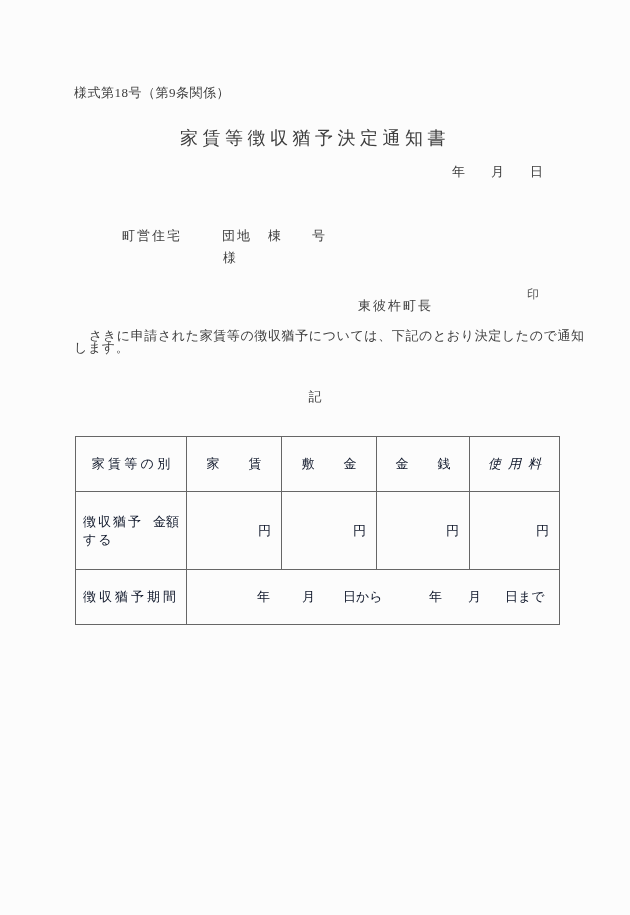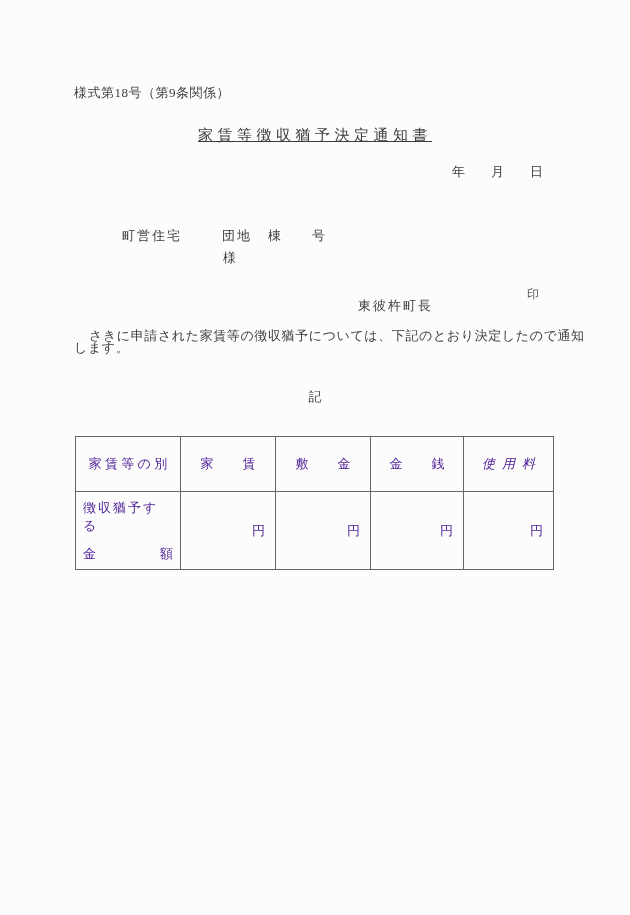--- a/index.html
+++ b/index.html
@@ -11,21 +11,21 @@
     background:#fcfcfc;
     color:#3d3d3d;
     font-family:"Liberation Serif","DejaVu Serif",serif;
     font-size:13px;
     overflow:hidden;
   }
   .abs { position:absolute; white-space:nowrap; }
 
   .form-number { left:74px; top:84px; letter-spacing:0.5px; }
   .doc-title  { left:0; top:126px; width:630px; text-align:center;
-                font-size:15px; letter-spacing:4.5px;text-decoration:underline; }
+                font-size:18px; letter-spacing:4.5px; }
   .date-line  { left:452px; top:163px; display:flex; gap:26px; }
 
   .addr-housing  { left:100px; top:227px; letter-spacing:2px;margin-left:22px; }
   .addr-complex  { left:222px; top:227px; letter-spacing:2px; }
   .addr-building { left:268px; top:227px; }
   .addr-unit     { left:312px; top:227px; }
   .addr-honorific{ left:223px; top:249px; }
 
   .sender-name { left:358px; top:285px; letter-spacing:2px;margin-top:12px; }
   .seal        { left:527px; top:286px; font-size:12px; color:#5a5a5a; }
@@ -36,38 +36,38 @@
   .record-marker { left:0; top:388px; width:630px; text-align:center; }
 
   table.form-table {
     position:absolute; left:75px; top:436px;
     border-collapse:collapse; table-layout:fixed;
   }
   .form-table th, .form-table td {
     border:1px solid #666666;
     font-weight:normal;
     font-size:13px;
-    color:#4c1d95;
+    color:#0f172a;
     vertical-align:middle;
   }
   .r1 th { height:55px; text-align:center; white-space:nowrap; }
   .r2 td { height:78px; }
   .r3 td { height:55px; }
   .r4 td { height:82px; }
 
   .label-cell { padding:0 7px; text-align:left; }
 
   
   .sp29 { letter-spacing:29px; margin-right:-29px; }
   .sp7  { letter-spacing:7px;  margin-right:-7px;font-style:italic; }
   .sp13 { letter-spacing:13px; margin-right:-13px; white-space:nowrap; }
   .ls2  { letter-spacing:2px; }
   .ls3  { letter-spacing:3px; white-space:nowrap; }
 
-  .stack { display:flex; flex-direction:column; gap:10px; }
+  .stack { display:flex; flex-direction:row; gap:10px; }
   .justify-row { display:flex; justify-content:space-between; }
 
   .yen-cell { text-align:right; padding-right:10px; }
 
   .period-cell { position:relative; }
   .pspan { position:absolute; top:50%; transform:translateY(-50%); white-space:nowrap; }
   .p1 { left:70px; }  .p2 { left:115px; } .p3 { left:156px; }
   .p4 { left:242px; } .p5 { left:281px; } .p6 { left:318px; }
 </style>
 </head>
@@ -141,16 +141,29 @@
       <td class="yen-cell">
         <span>円</span>
       </td>
       <td class="yen-cell">
         <span>円</span>
       </td>
       <td class="yen-cell">
         <span>円</span>
       </td>
     </tr>
+    <tr class="r3">
+      <td class="label-cell">
+        <span class="ls3">徴収猶予期間</span>
+      </td>
+      <td colspan="4" class="period-cell">
+        <span class="pspan p1">年</span>
+        <span class="pspan p2">月</span>
+        <span class="pspan p3">日から</span>
+        <span class="pspan p4">年</span>
+        <span class="pspan p5">月</span>
+        <span class="pspan p6">日まで</span>
+      </td>
+    </tr>
   </tbody>
     </table>
 
 </div>
 
 </body></html>

